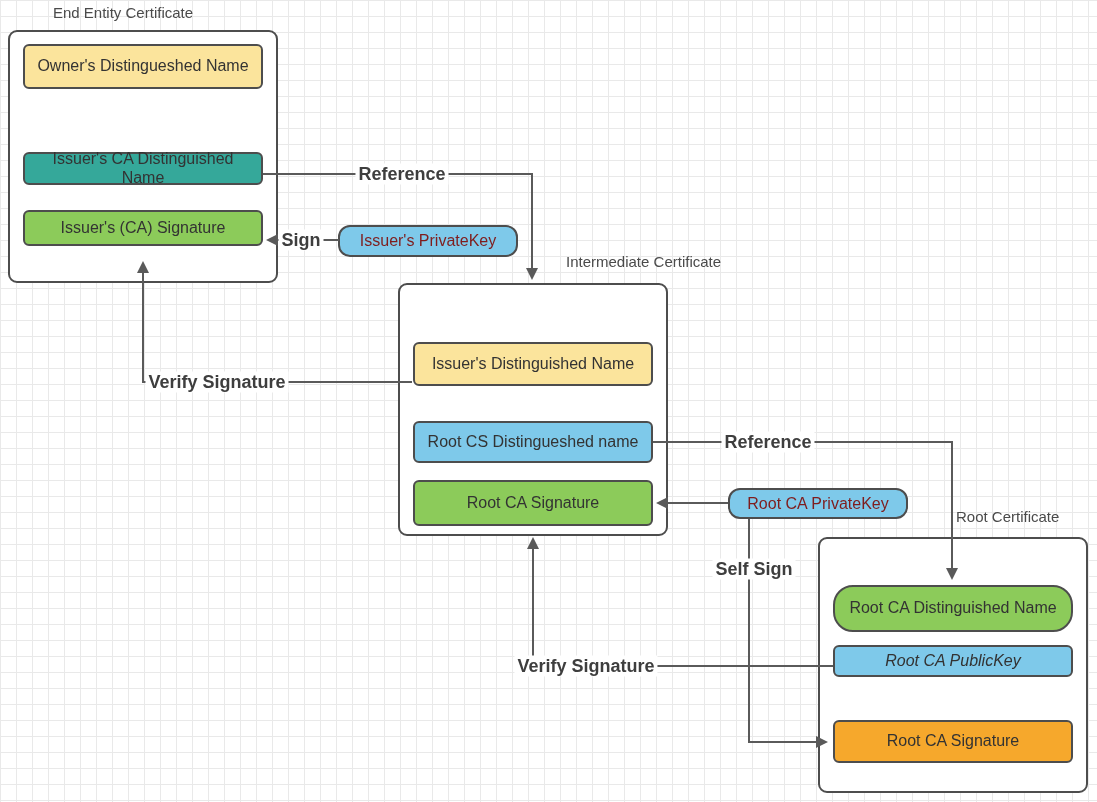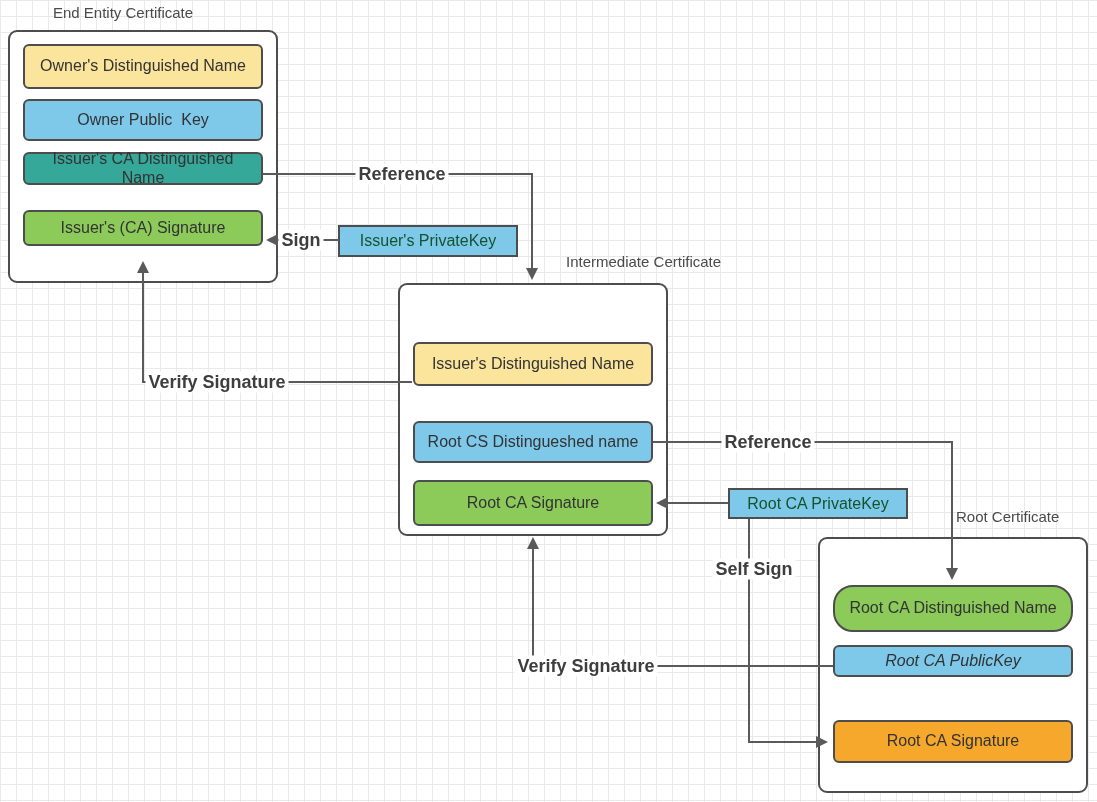--- a/index.html
+++ b/index.html
@@ -42,27 +42,27 @@
     text-align: center;
     font-size: 16px;
     color: #333333;
     line-height: 1.15;
     white-space: pre-wrap;
     padding: 0 6px;
   }
   .key-box {
     position: absolute;
     border: 2px solid #4d4d4d;
-    border-radius: 0;
+    border-radius: 12px;
     box-sizing: border-box;
     display: flex;
     align-items: center;
     justify-content: center;
     font-size: 16px;
-    color: #14532d;
+    color: #7f1d1d;
     white-space: pre;
   }
   .connector-layer {
     position: absolute;
     top: 0; left: 0;
     pointer-events: none;
   }
   .connector-label {
     position: absolute;
     transform: translate(-50%, -50%);
@@ -74,22 +74,21 @@
     white-space: nowrap;
   }
 </style>
 </head>
 <body>
 
 <div class="canvas">
 
   <div class="cert-title" style="left:53px; top:4px;">End Entity Certificate</div>
   <div class="cert-container" style="left:8px; top:30px; width:270px; height:253px;"></div>
-  <div class="field" style="left: 23px; top: 44px; width: 240px; height: 45px; background-color: rgb(251, 228, 156);">Owner's Distinguished Name</div>
-  <div class="field" style="left: 23px; top: 99px; width: 240px; height: 42px; background-color: rgb(126, 201, 234);">Owner Public  Key</div>
+  <div class="field" style="left: 23px; top: 44px; width: 240px; height: 45px; background-color: rgb(251, 228, 156);">Owner's Distingueshed Name</div>
   <div class="field" style="left: 23px; top: 152px; width: 240px; height: 33px; background-color: rgb(53, 168, 154);">Issuer's CA Distinguished Name</div>
   <div class="field" style="left: 23px; top: 210px; width: 240px; height: 36px; background-color: rgb(140, 203, 90);">Issuer's (CA) Signature</div>
 
   <div class="cert-title" style="left:566px; top:253px;">Intermediate Certificate</div>
   <div class="cert-container" style="left:398px; top:283px; width:270px; height:253px;"></div>
   <div class="field" style="left: 413px; top: 301px; width: 240px; height: 44px; background-color: rgb(251, 228, 156); margin-top: 41px;">Issuer's Distinguished Name</div>
   <div class="field" style="left: 413px; top: 421px; width: 240px; height: 42px; background-color: rgb(126, 201, 234);">Root CS Distingueshed name</div>
   <div class="field" style="left: 413px; top: 480px; width: 240px; height: 46px; background-color: rgb(140, 203, 90);">Root CA Signature</div>
 
   <div class="cert-title" style="left:956px; top:508px;">Root Certificate</div>

